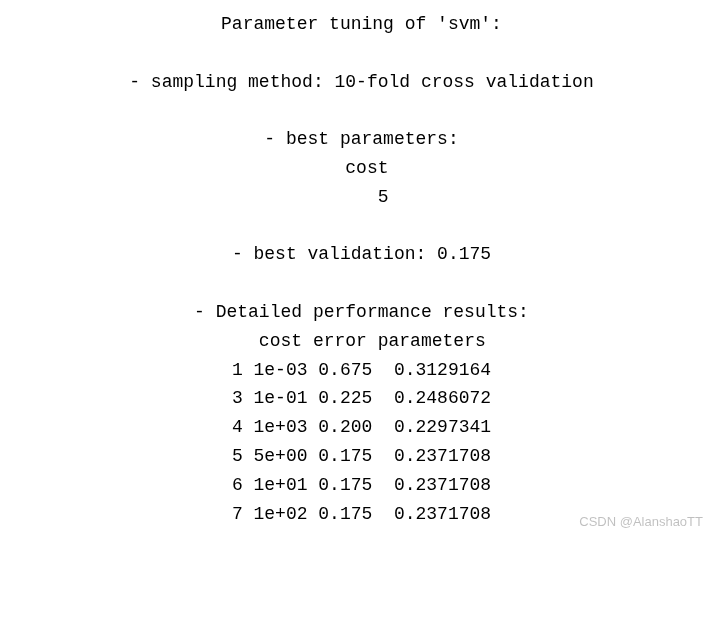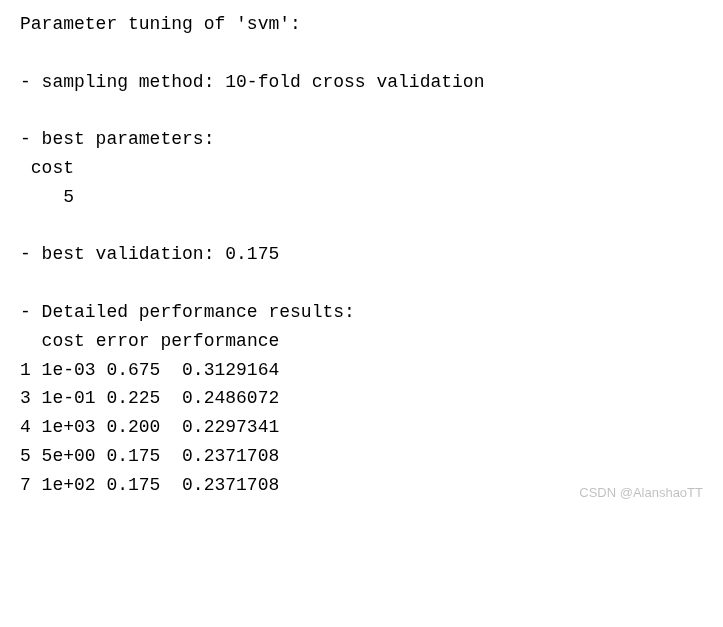--- a/index.html
+++ b/index.html
@@ -7,21 +7,21 @@
       padding: 10px 20px;
       font-family: "Courier New", Courier, monospace;
       font-size: 18px;
       line-height: 1.6;
       color: #000;
       background: #fff;
       width: 723px;
       box-sizing: border-box;
       position: relative;
     }
-    .line { white-space: pre; }
+    .line { white-space: pre; text-align: center; }
     .watermark {
       position: absolute;
       bottom: 6px;
       right: 20px;
       font-family: Arial, sans-serif;
       font-size: 13px;
       color: rgba(0,0,0,0.25);
     }
   </style>
 </head>
@@ -31,22 +31,23 @@
 <div class="line"> </div>
 <div class="line"><span>- sampling method: </span><span>10-fold cross validation</span></div>
 <div class="line"> </div>
 <div class="line"><span>- best parameters:</span></div>
 <div class="line"> <span>cost</span></div>
 <div class="line">    <span>5</span></div>
 <div class="line"> </div>
 <div class="line"><span>- best validation: </span><span>0.175</span></div>
 <div class="line"> </div>
 <div class="line"><span>- Detailed performance results:</span></div>
-<div class="line">  <span>cost</span> <span>error</span> <span>performance</span></div>
+<div class="line">  <span>cost</span> <span>error</span> <span>parameters</span></div>
 <div id="table-rows">
     <div class="line">1 1e-03 0.675  0.3129164</div>
     <div class="line">3 1e-01 0.225  0.2486072</div>
     <div class="line">4 1e+03 0.200  0.2297341</div>
     <div class="line">5 5e+00 0.175  0.2371708</div>
+    <div class="line">6 1e+01 0.175  0.2371708</div>
     <div class="line">7 1e+02 0.175  0.2371708</div>
   </div>
 
 <div class="watermark">CSDN @AlanshaoTT</div>
 
 </body></html>

